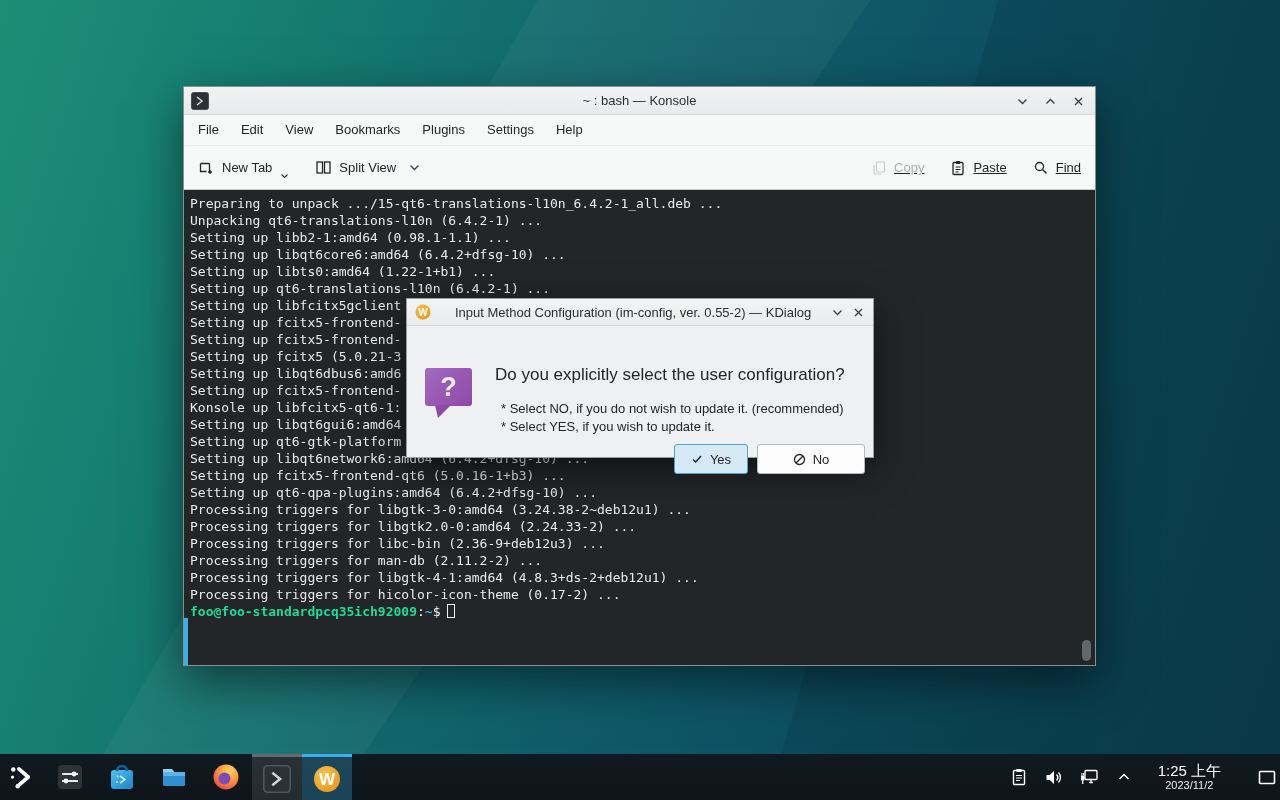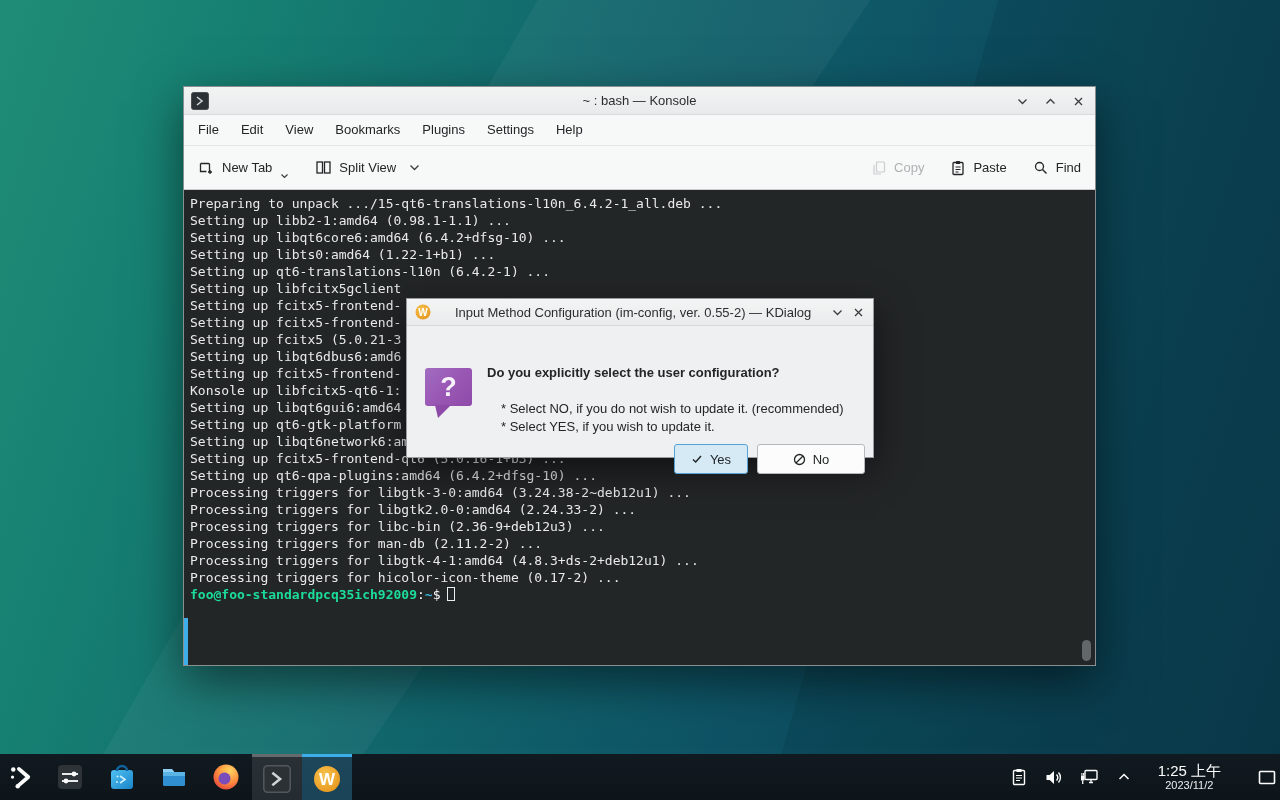--- a/index.html
+++ b/index.html
@@ -25,21 +25,21 @@
   .titlebar .win-icon { position:absolute; left:7px; top:5px; width:18px; height:18px; }
   .title-text { font-size:13px; color:#2b2e30; }
   .win-controls { position:absolute; right:6px; top:0; height:28px; display:flex; align-items:center; gap:6px; }
   .wc-btn { width:22px; height:22px; display:flex; align-items:center; justify-content:center; color:#3a3d3f; cursor:default; }
 
   .menubar { height:31px; background:#f7f8f8; border-bottom:1px solid #e4e6e7; display:flex; align-items:center; padding-left:3px; }
   .menu-item { padding:0 11px; line-height:30px; font-size:13px; color:#232627; }
 
   .toolbar { height:44px; background:#f7f8f8; border-bottom:1px solid #c9cccd; display:flex; align-items:center; padding:0 14px; }
   .tb-btn { display:flex; align-items:center; gap:7px; color:#232627; font-size:13px; margin-right:26px; }
-  .tb-right { margin-left:auto; display:flex; align-items:center; }
+  .tb-right { margin-left:auto; display:flex; align-items:center;text-decoration:underline; }
   .tb-right .tb-btn { margin-right:0; margin-left:26px; }
   .tb-btn.disabled { color:#aeb2b4; }
   .tb-btn.disabled svg { opacity:.5; }
   .caret-under { transform:translateY(8px); margin-left:1px; }
 
   
   .term { position:relative; flex:1; background:#232627; overflow:hidden;
     font-family:"DejaVu Sans Mono",monospace; font-size:13px; line-height:17px; color:#e8eaeb;
     padding:5px 0 0 6px; }
   .term-line { white-space:pre; height:17px; }
@@ -58,21 +58,21 @@
     display:flex; align-items:center; padding:0 8px; }
   .dlg-title { font-size:13px; color:#2b2e30; margin-left:24px; white-space:nowrap; }
   .dlg-controls { margin-left:auto; display:flex; align-items:center; gap:8px; color:#3a3d3f; }
   .dlg-body { position:relative; flex:1; }
   .q-icon { position:absolute; left:18px; top:42px; width:47px; height:38px; border-radius:3px;
     background:linear-gradient(135deg,#a06cc0 0%,#9b59b6 45%,#8e4aa8 100%);
     display:flex; align-items:center; justify-content:center;
     color:rgba(255,255,255,.92); font-size:27px; font-weight:bold; }
   .q-icon::after { content:""; position:absolute; left:10px; top:37px; width:0; height:0;
     border-left:3px solid transparent; border-right:13px solid transparent; border-top:13px solid #8e4aa8; }
-  .dlg-question { position:absolute; left:80px; top:39px; font-size:13px;font-weight:bold; }
+  .dlg-question { position:absolute; left:88px; top:39px; font-size:17px; }
   .dlg-line1 { position:absolute; left:94px; top:75px; font-size:13px; }
   .dlg-line2 { position:absolute; left:94px; top:93px; font-size:13px; }
   .dlg-buttons { position:absolute; right:8px; top:118px; display:flex; gap:9px; }
   .btn { height:30px; border-radius:3px; display:flex; align-items:center; justify-content:center; gap:7px;
     font-size:13px; color:#232627; background:#fcfcfc; border:1px solid #b6b9bb; }
   .btn.focused { background:#d6eaf6; border:1px solid #55a3d6; }
   .btn-yes { width:74px; } .btn-no { width:108px; }
 
   
   .panel { position:absolute; left:0; bottom:0; width:1280px; height:46px;
@@ -177,20 +177,21 @@
             <path d="M9.5 9.5 L13.5 13.5" stroke="#232627" stroke-width="1.5"></path>
           </svg>
         <span>Find</span>
       </span>
     </span>
   </div>
 
   <div class="term">
     <div id="term-lines">
         <div class="term-line">Preparing to unpack .../15-qt6-translations-l10n_6.4.2-1_all.deb ...</div>
+        <div class="term-line">Unpacking qt6-translations-l10n (6.4.2-1) ...</div>
         <div class="term-line">Setting up libb2-1:amd64 (0.98.1-1.1) ...</div>
         <div class="term-line">Setting up libqt6core6:amd64 (6.4.2+dfsg-10) ...</div>
         <div class="term-line">Setting up libts0:amd64 (1.22-1+b1) ...</div>
         <div class="term-line">Setting up qt6-translations-l10n (6.4.2-1) ...</div>
         <div class="term-line">Setting up libfcitx5gclient</div>
         <div class="term-line">Setting up fcitx5-frontend-</div>
         <div class="term-line">Setting up fcitx5-frontend-</div>
         <div class="term-line">Setting up fcitx5 (5.0.21-3</div>
         <div class="term-line">Setting up libqt6dbus6:amd6</div>
         <div class="term-line">Setting up fcitx5-frontend-</div>

